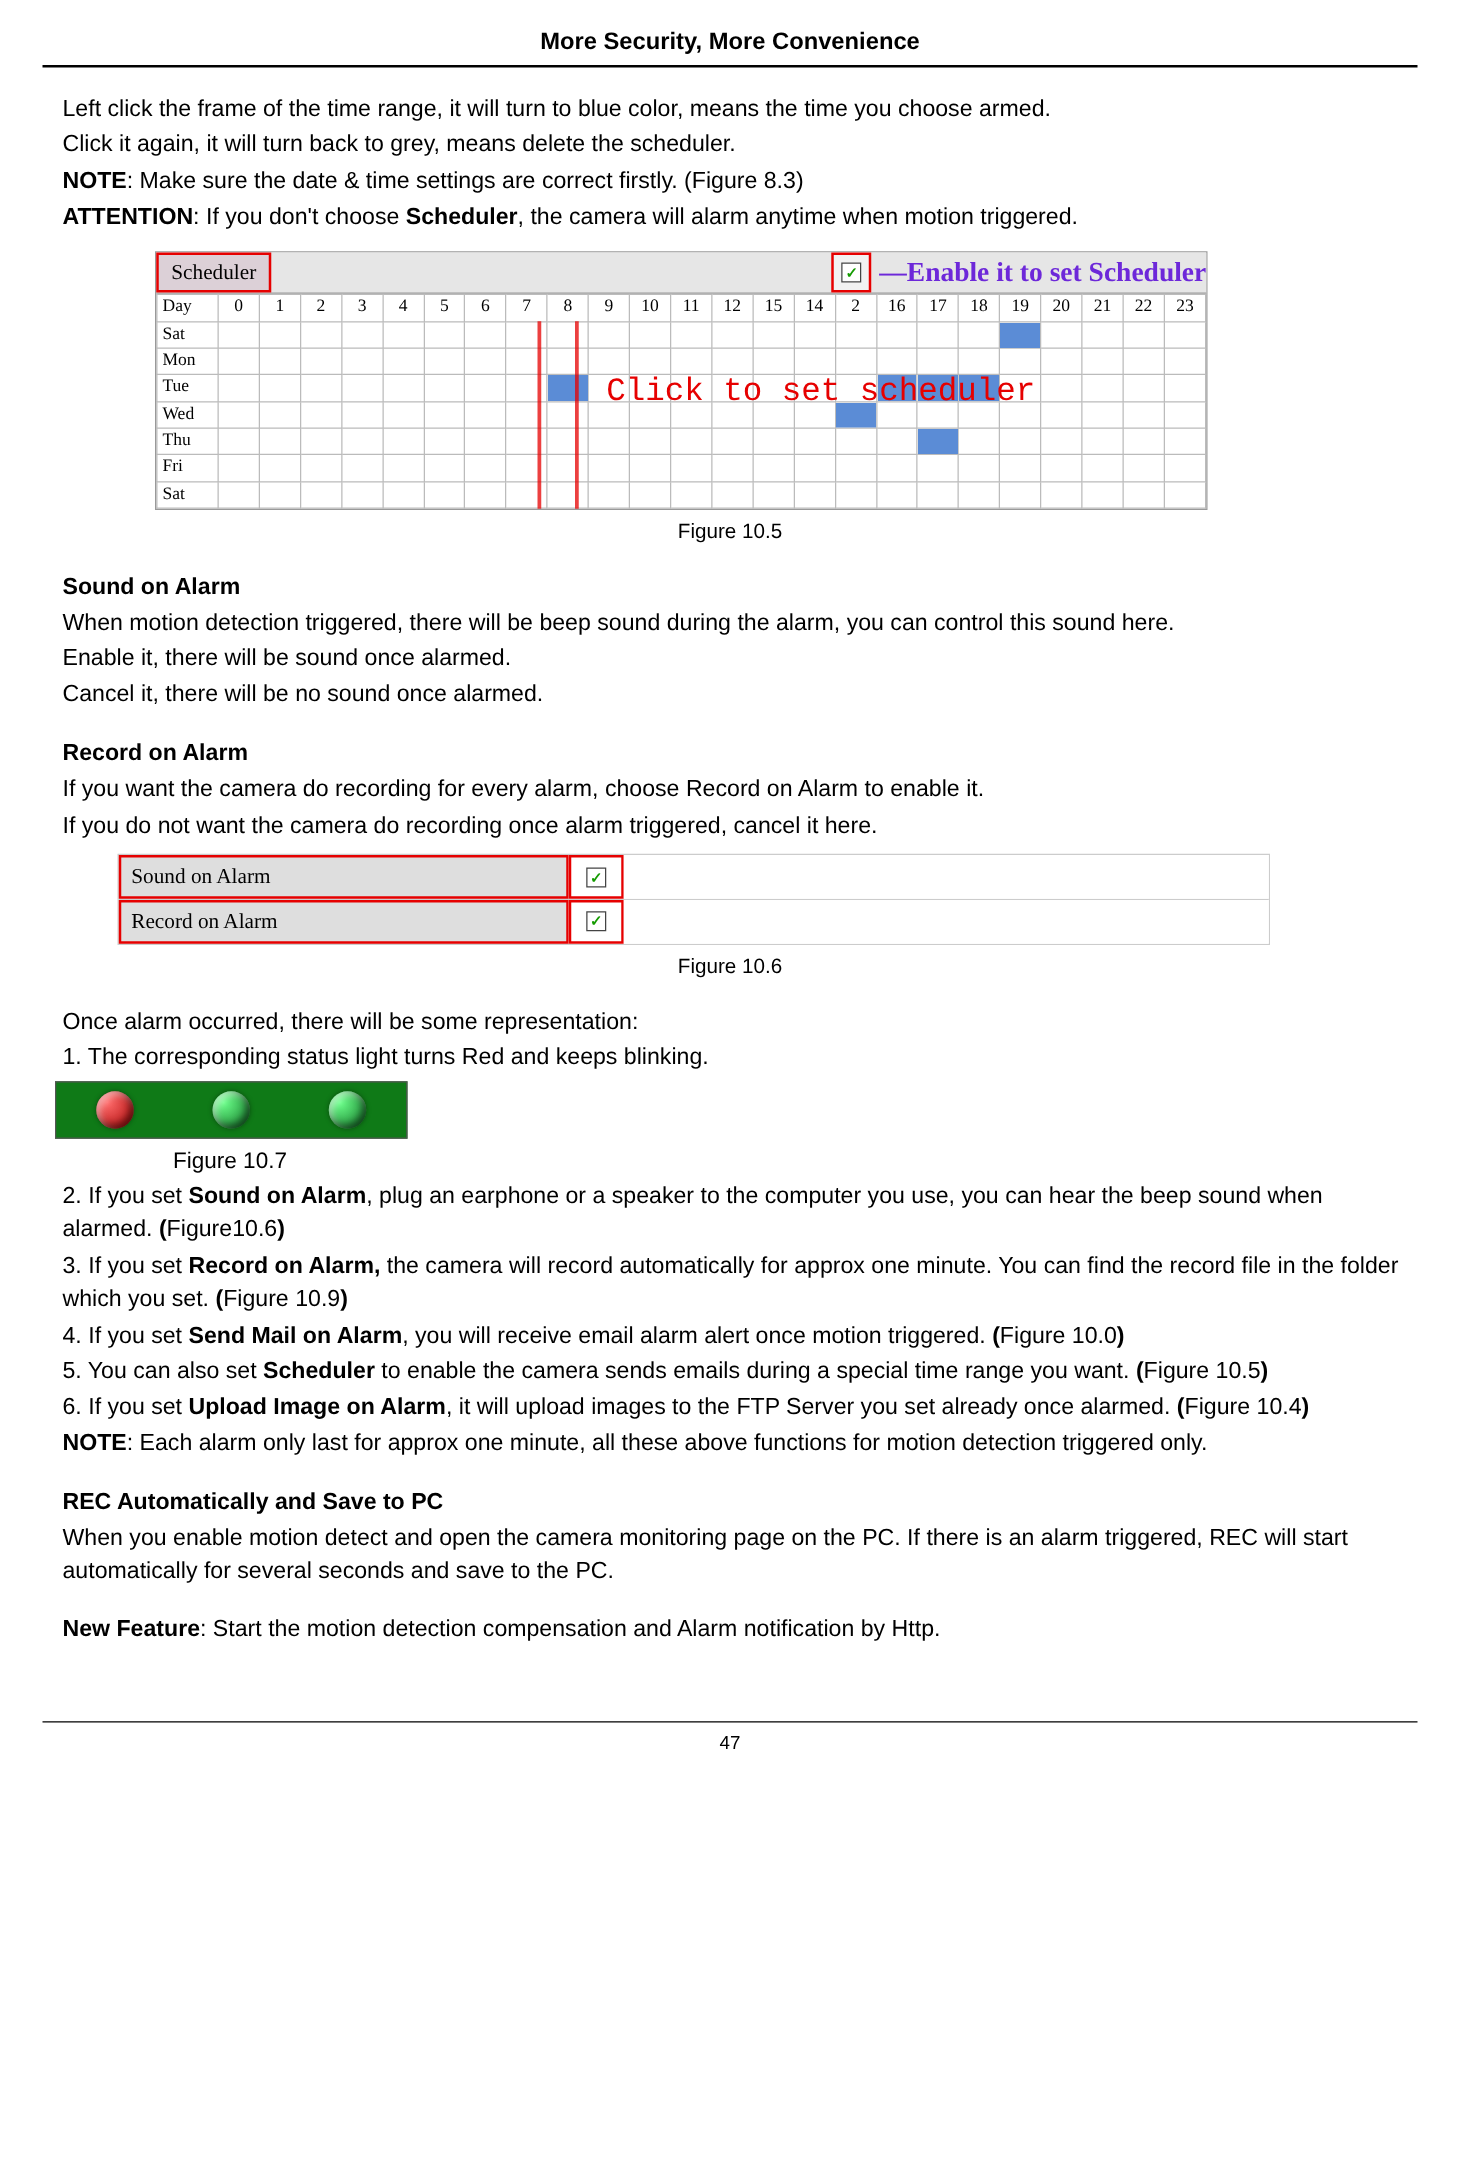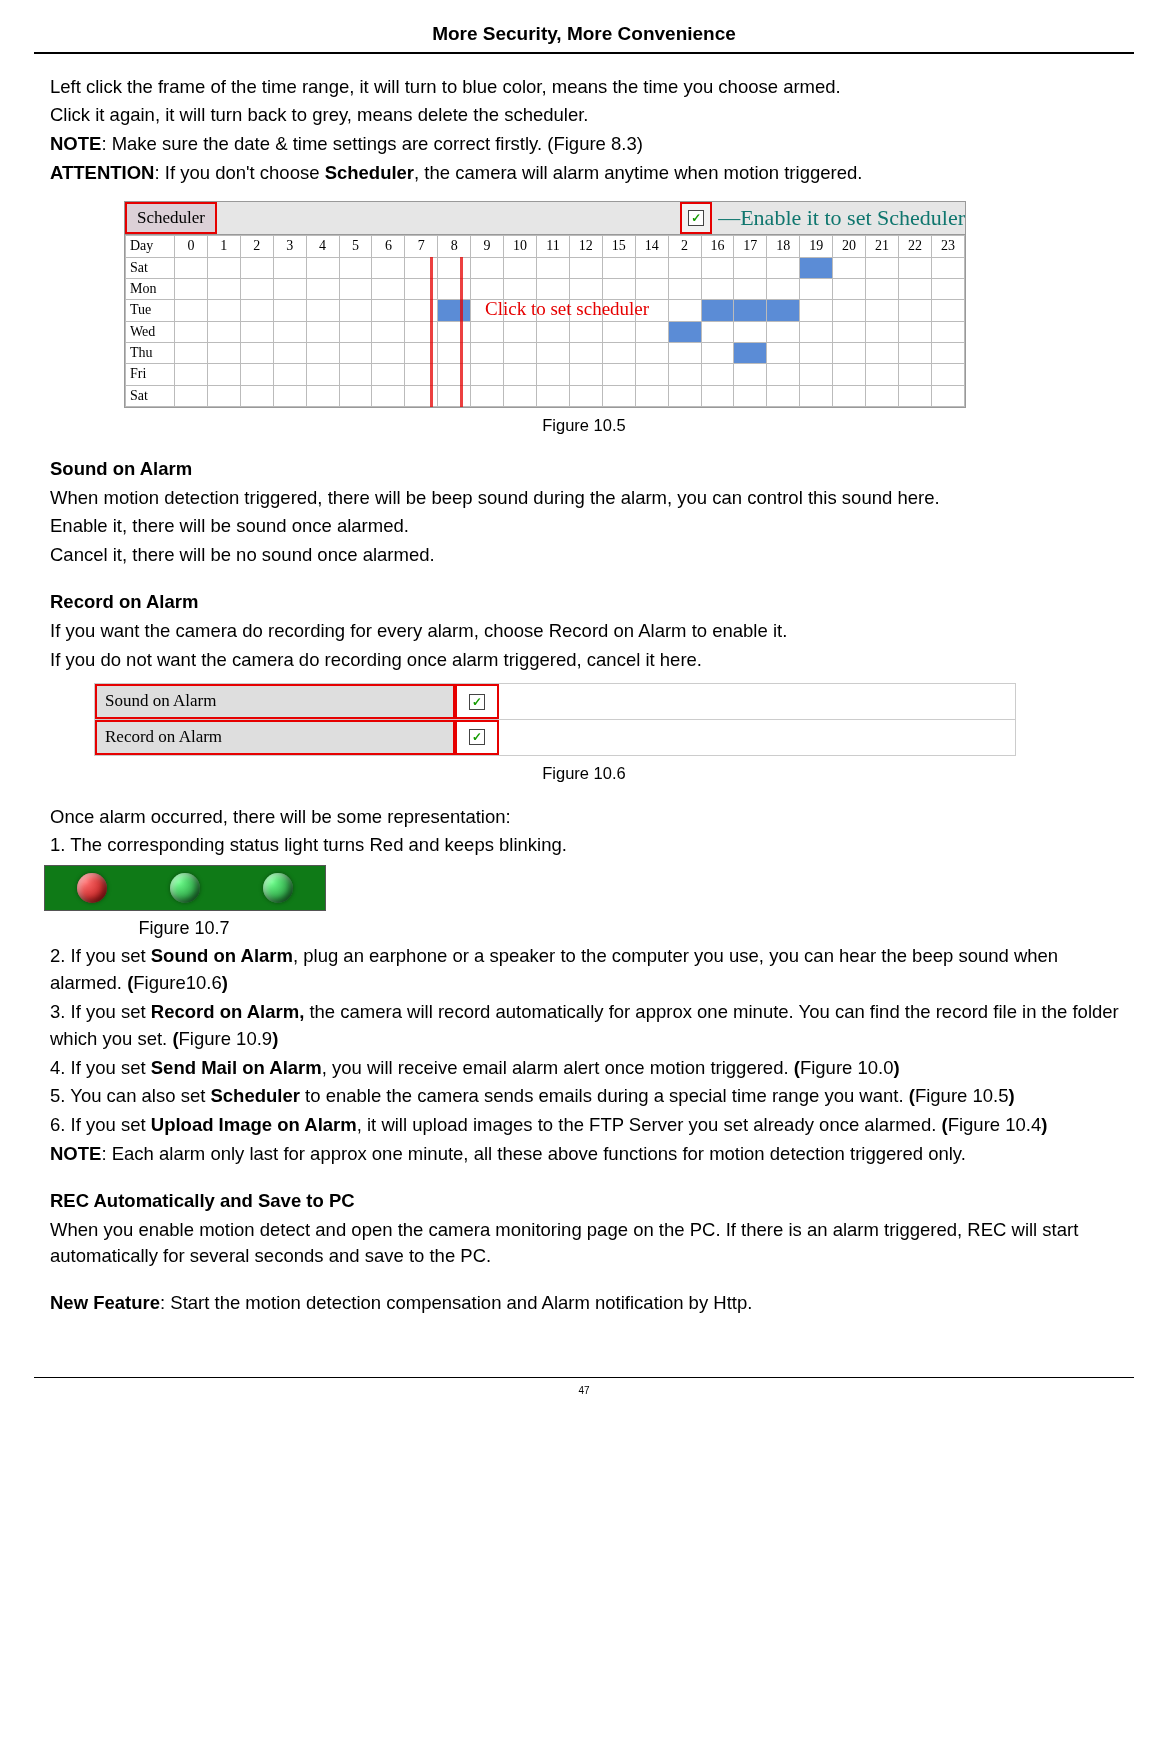--- a/index.html
+++ b/index.html
@@ -54,41 +54,42 @@
   }
   .chk {
     width: 14px; height: 14px;
     border: 1.5px solid #444;
     background: #fff;
     display: inline-flex; align-items: center; justify-content: center;
     font-size: 12px; line-height: 1;
   }
   .chk.checked::after { content: "✓"; color: #149b00; font-weight: bold; }
   .enable-text {
-    color: #0f766e; font-family: "Times New Roman", serif;
+    color: #6d28d9; font-family: "Times New Roman", serif;
     font-size: 22px; padding-left: 6px;
     white-space: nowrap;
+    font-weight: bold;
   }
   .sched-grid-wrap { position: relative; }
   .sched-grid { border-collapse: collapse; width: 100%; table-layout: fixed; padding-left: 32px; }
   .sched-grid td, .sched-grid th {
     border: 1px solid #bbb; height: 20px; padding: 0;
     font-weight: normal; font-family: "Times New Roman", serif;
     font-size: 14px; text-align: center;
     position: relative; overflow: visible;
   }
   .sched-grid .daycol { width: 44px; text-align: left; padding-left: 4px; }
   .cell-blue { background: #5b8cd6; }
   .vline-red {
     position: absolute; top: 22px; bottom: 0; width: 3px;
     background: rgba(230,0,0,0.75);
   }
   .click-text {
     position: absolute; color: #e60000;
-    font-family: Liberation Serif, serif; font-size: 19px;
+    font-family: Liberation Mono, monospace; font-size: 26px;
     white-space: nowrap;
   }
 
   
   .fig-alarm {
     width: 920px; margin: 10px 0 0 60px;
     border: 1px solid #ccc;
     font-family: "Times New Roman", serif;
     font-size: 17px;
   }
@@ -121,21 +122,21 @@
   .orb {
     width: 30px; height: 30px; border-radius: 50%;
     box-shadow: inset -3px -3px 6px rgba(0,0,0,.5),
                 inset 3px 3px 6px rgba(255,255,255,.5),
                 0 0 4px rgba(0,0,0,.4);
   }
   .orb.red { background: radial-gradient(circle at 30% 30%, #ff6b6b, #a50000); }
   .orb.green { background: radial-gradient(circle at 30% 30%, #6bff8a, #0a6b1e); }
   .fig107-cap { text-align: center; width: 300px; font-size: 18px; margin: 4px 0 2px 0; }
 
-  .page-num { text-align: center; font-size: 10px; margin-top: 60px; border-top: 1.5px solid #000; padding-top: 6px; }
+  .page-num { text-align: center; font-size: 15px; margin-top: 60px; border-top: 1.5px solid #000; padding-top: 6px; }
 </style>
 </head>
 <body>
 
 <div class="header-bar">More Security, More Convenience</div>
 
 <p>Left click the frame of the time range, it will turn to blue color, means the time you choose armed.</p>
 <p>Click it again, it will turn back to grey, means delete the scheduler.</p>
 <p>
   <span class="bold">NOTE</span><span>: Make sure the date &amp; time settings are correct firstly. (Figure 8.3)</span>

